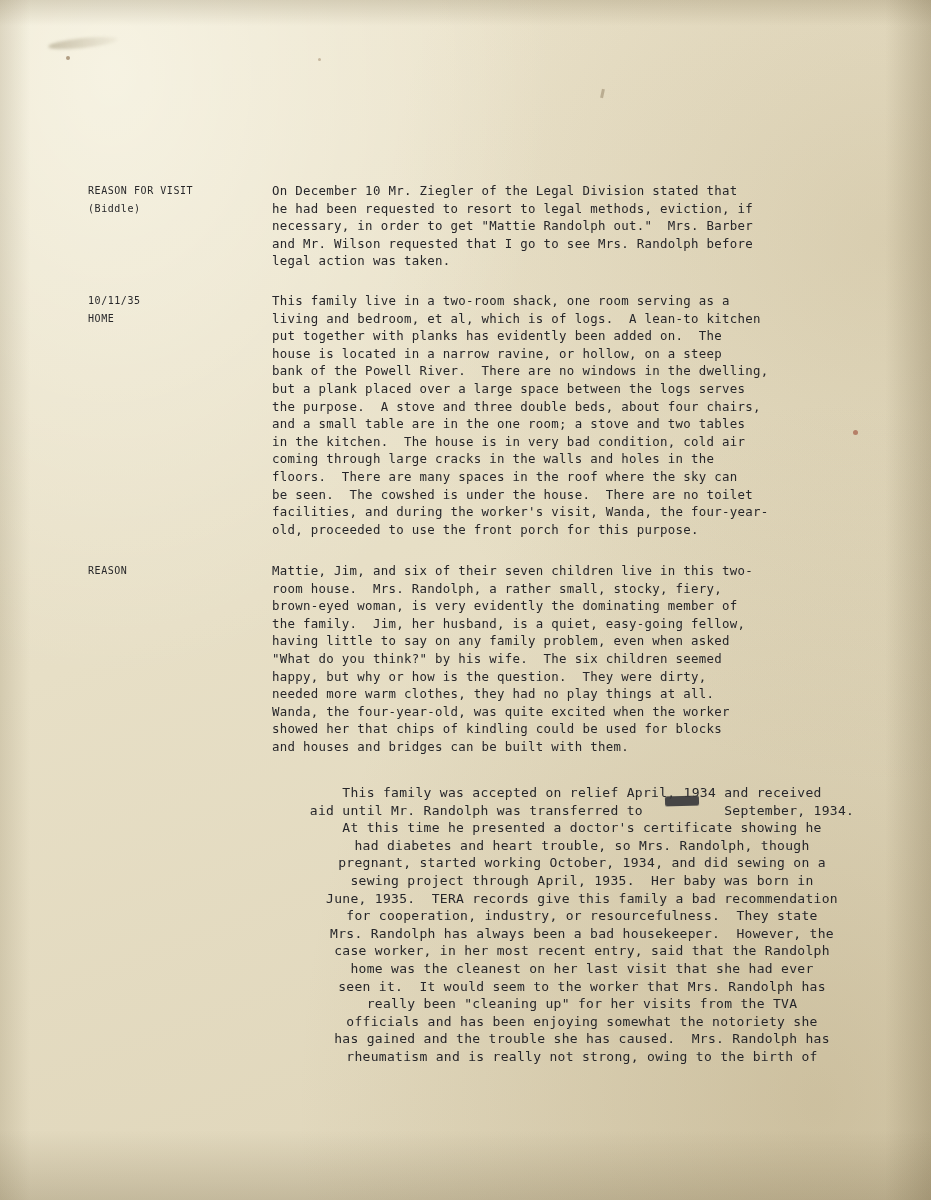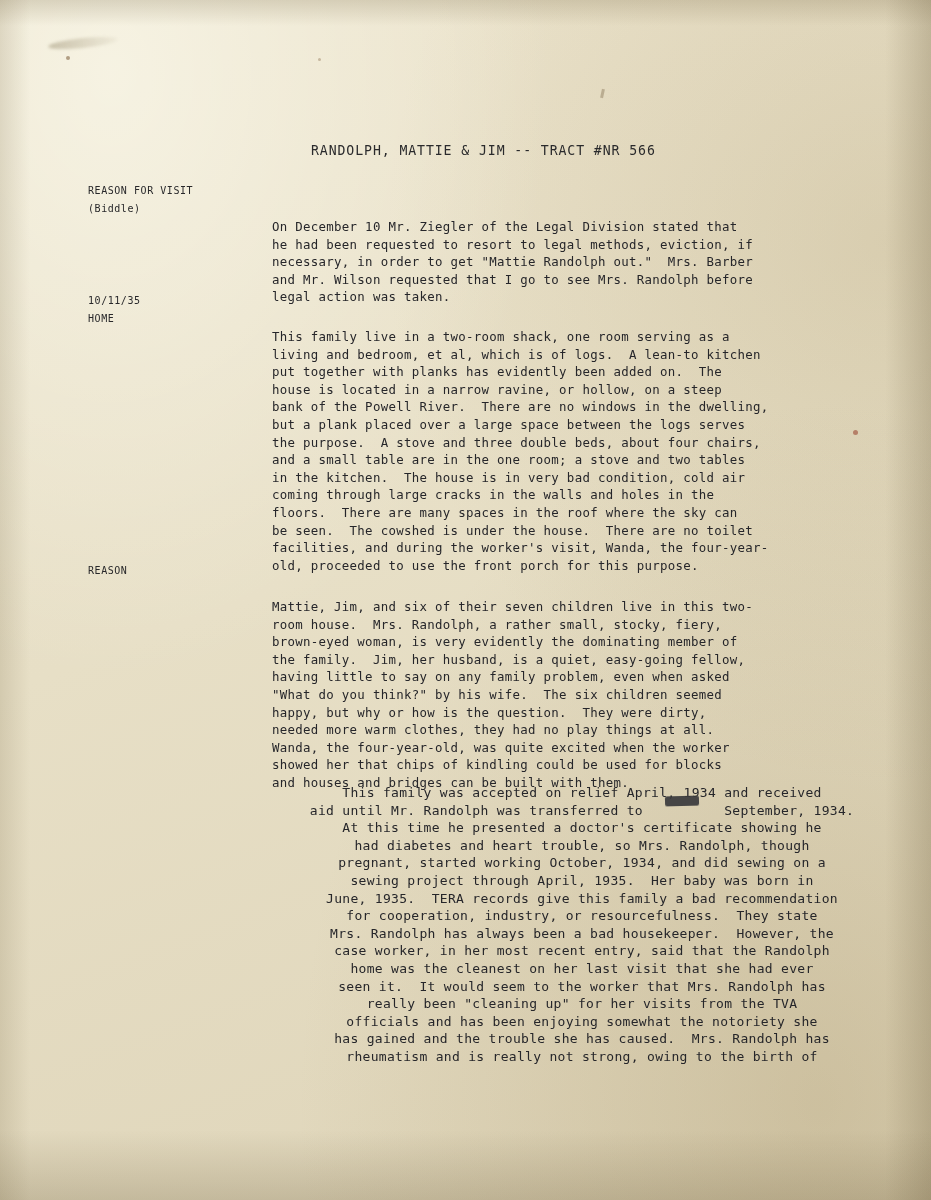--- a/index.html
+++ b/index.html
@@ -100,21 +100,20 @@
   .body {
     position: absolute;
     left: 184px;
     top: 0;
     width: 620px;
     font-size: 12.4px;
     letter-spacing: 0.3px;
     color: #26262a;
     line-height: 17.6px;
     white-space: pre-wrap;
-    margin-top: 36px;
   }
 
   .para {
     position: absolute;
     left: 272px;
     width: 620px;
     font-size: 13px;
     letter-spacing: 0.3px;
     color: #26262a;
     line-height: 17.6px;
@@ -162,21 +161,20 @@
   <div class="edge-bottom"></div>
 
   <div class="smudge-a"></div>
   <div class="speck-1"></div>
   <div class="speck-2"></div>
   <div class="speck-3"></div>
   <div class="speck-4"></div>
 
   <div class="content">
 
-    <div class="doc-title">RANDOLPH, MATTIE &amp; JIM -- TRACT #NR 566</div>
 
     <div class="section" style="top:182px;">
       <div class="label">REASON FOR VISIT
 (Biddle)</div>
       <div class="body">On December 10 Mr. Ziegler of the Legal Division stated that
 he had been requested to resort to legal methods, eviction, if
 necessary, in order to get "Mattie Randolph out."  Mrs. Barber
 and Mr. Wilson requested that I go to see Mrs. Randolph before
 legal action was taken.</div>
     </div>

